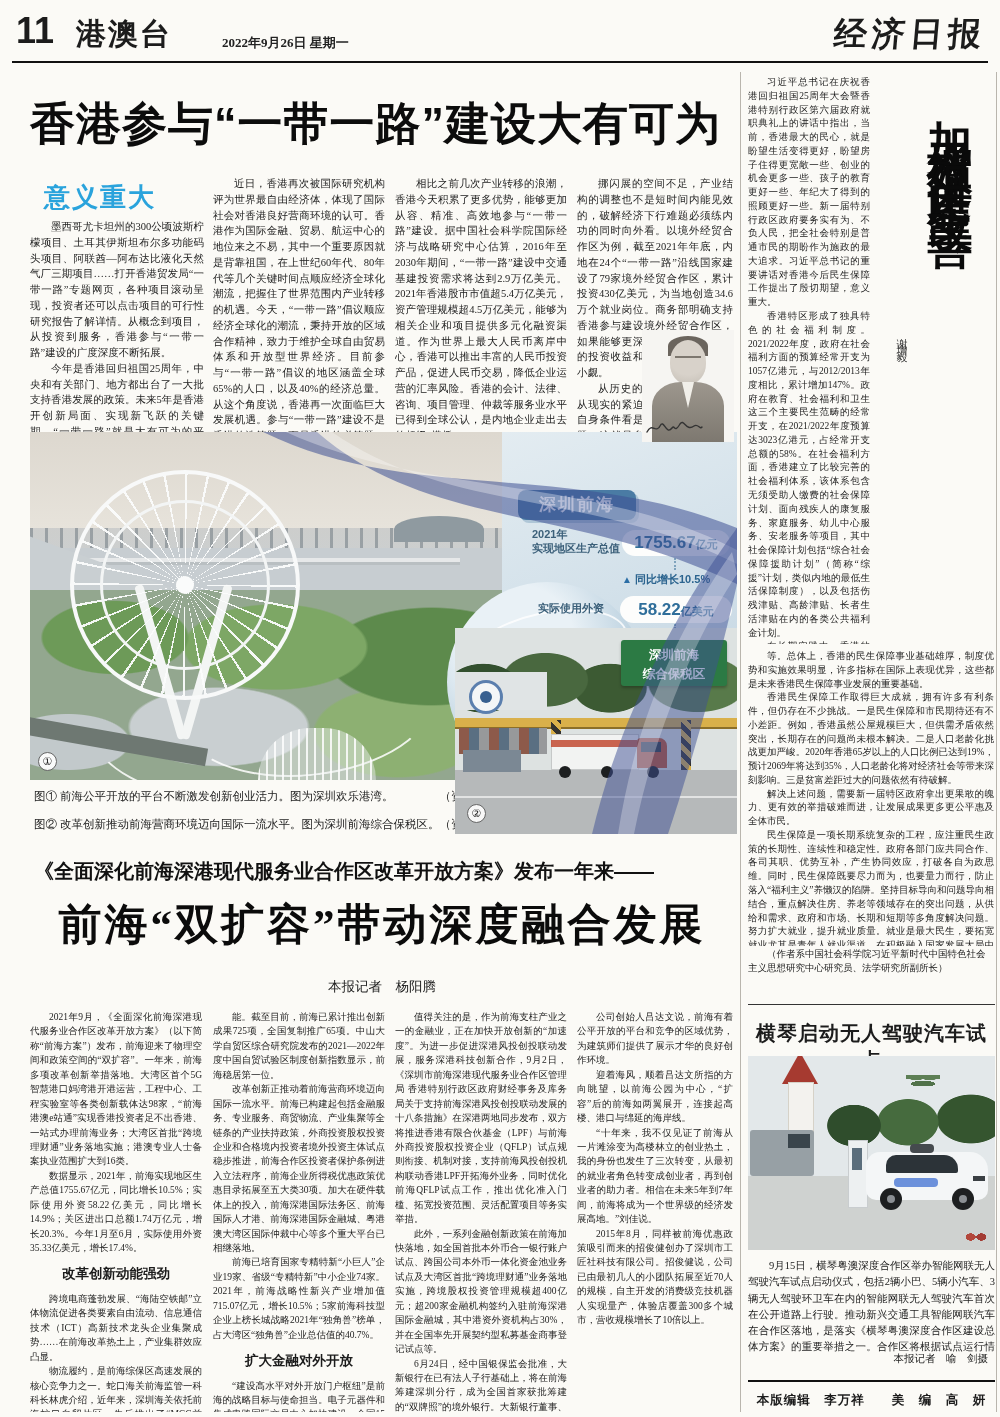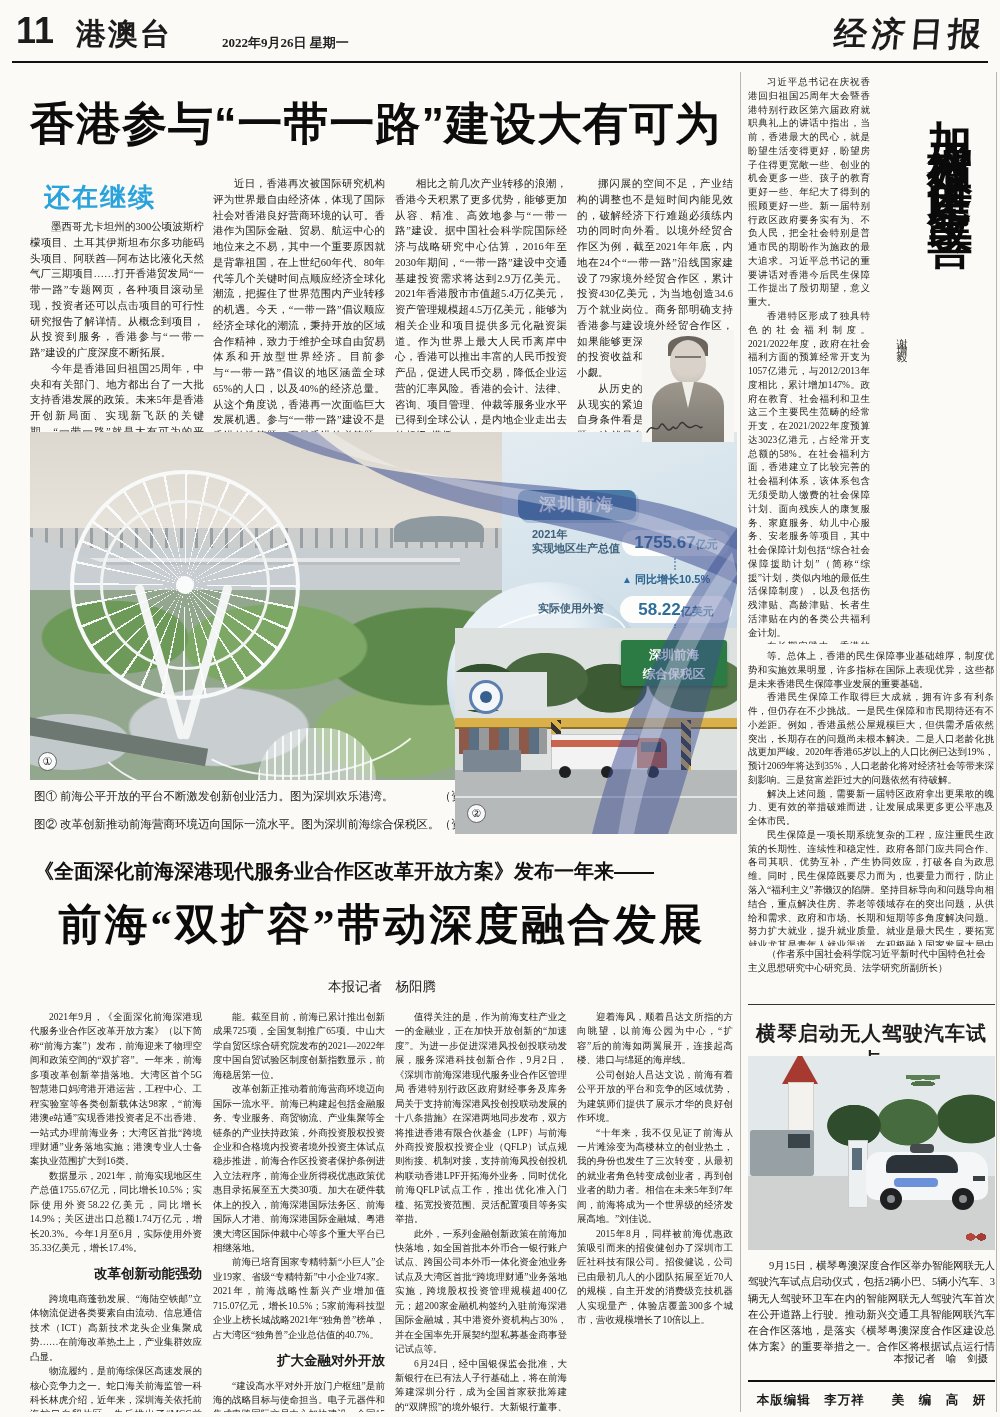--- a/index.html
+++ b/index.html
@@ -17,21 +17,21 @@
 
   .vline{width:1px;background:#b9b5ad;}
 
   
   .lead-headline{left:30px;top:94px;width:692px;text-align:left;
       font-family:"Liberation Sans",sans-serif;font-size:45px;font-weight:900;letter-spacing:1px;color:#0c0c0c;}
   .col-label{left:44px;top:180px;font-family:"Liberation Sans",sans-serif;font-size:26px;font-weight:900;color:#2aa3dc;letter-spacing:2px;}
   .body-col{font-size:10.5px;line-height:1.5;text-align:justify;overflow:hidden;}
   .body-col p{margin:0;text-indent:2em;}
   .body-col .subhead{font-family:"Liberation Sans",sans-serif;font-size:13.5px;font-weight:bold;
-      text-align:right;text-indent:0;margin:9px 0 7px;}
+      text-align:center;text-indent:0;margin:9px 0 7px;}
   .lead-c0{left:30px;top:219px;width:174px;height:213px;}
   .lead-c1{left:213px;top:176px;width:172px;height:256px;}
   .lead-c2{left:395px;top:176px;width:172px;height:256px;}
   .lead-c3{left:577px;top:176px;width:156px;height:256px;}
 
   
   .portrait{left:642px;top:330px;width:92px;height:112px;background:#f6f5f2;z-index:6;}
   .portrait .head{position:absolute;left:28px;top:10px;width:36px;height:44px;border-radius:50% 50% 46% 46%;
       background:radial-gradient(circle at 50% 38%, #d8d2ca 0 55%, #c4beb5 100%);}
   .portrait .hair{position:absolute;left:26px;top:6px;width:40px;height:20px;border-radius:50% 50% 0 0;background:#6b655e;}
@@ -185,21 +185,21 @@
   <div class="abs m-pagenum">11</div>
   <div class="abs m-section">港澳台</div>
   <div class="abs m-date">2022年9月26日 星期一</div>
   <div class="abs m-logo">经济日报</div>
   <div class="abs m-rule"></div>
 
   <div class="abs vline" style="left:740px;top:72px;height:1340px;"></div>
   <div class="abs vline" style="left:996px;top:72px;height:1340px;"></div>
 
   <div class="abs lead-headline">香港参与“一带一路”建设大有可为</div>
-  <div class="abs col-label">还在继续</div>
+  <div class="abs col-label">意义重大</div>
   <div class="abs body-col lead-c0">
       <p class="para">墨西哥尤卡坦州的300公顷波斯柠檬项目、土耳其伊斯坦布尔多功能码头项目、阿联酋—阿布达比液化天然气厂三期项目……打开香港贸发局“一带一路”专题网页，各种项目滚动呈现，投资者还可以点击项目的可行性研究报告了解详情。从概念到项目，从投资到服务，香港参与“一带一路”建设的广度深度不断拓展。</p>
       <p class="para">今年是香港回归祖国25周年，中央和有关部门、地方都出台了一大批支持香港发展的政策。未来5年是香港开创新局面、实现新飞跃的关键期，“一带一路”就是大有可为的平台，现在正是深度参与“一带一路”建设的时机。</p>
     </div>
   <div class="abs body-col lead-c1">
       <p class="para">近日，香港再次被国际研究机构评为世界最自由经济体，体现了国际社会对香港良好营商环境的认可。香港作为国际金融、贸易、航运中心的地位来之不易，其中一个重要原因就是背靠祖国，在上世纪60年代、80年代等几个关键时间点顺应经济全球化潮流，把握住了世界范围内产业转移的机遇。今天，“一带一路”倡议顺应经济全球化的潮流，秉持开放的区域合作精神，致力于维护全球自由贸易体系和开放型世界经济。目前参与“一带一路”倡议的地区涵盖全球65%的人口，以及40%的经济总量。从这个角度说，香港再一次面临巨大发展机遇。参与“一带一路”建设不是香港的选答题，而是香港的必答题。这道题能不能答好答精彩，关系到香港独特优势的延续与提升。香港社会各界尤其是工商界需要认清历史大势，拿出更加积极主动的姿态参与其中。</p>
     </div>
   <div class="abs body-col lead-c2">
       <p class="para">相比之前几次产业转移的浪潮，香港今天积累了更多优势，能够更加从容、精准、高效地参与“一带一路”建设。据中国社会科学院国际经济与战略研究中心估算，2016年至2030年期间，“一带一路”建设中交通基建投资需求将达到2.9万亿美元。2021年香港股市市值超5.4万亿美元，资产管理规模超4.5万亿美元，能够为相关企业和项目提供多元化融资渠道。作为世界上最大人民币离岸中心，香港可以推出丰富的人民币投资产品，促进人民币交易，降低企业运营的汇率风险。香港的会计、法律、咨询、项目管理、仲裁等服务业水平已得到全球公认，是内地企业走出去的超级“搭桥”。</p>
     </div>
@@ -325,22 +325,22 @@
       <p class="para">前海已培育国家专精特新“小巨人”企业19家、省级“专精特新”中小企业74家。2021年，前海战略性新兴产业增加值715.07亿元，增长10.5%；5家前海科技型企业上榜长城战略2021年“独角兽”榜单，占大湾区“独角兽”企业总估值的40.7%。</p>
       <h3 class="subhead" style="margin: 9px 0px 7px;">扩大金融对外开放</h3>
       <p class="para">“建设高水平对外开放门户枢纽”是前海的战略目标与使命担当。电子元器件和集成电路国际交易中心加快建设、全国15家粤港澳联营律师事务所7家落户前海、深圳国际仲裁院新一届仲裁员覆盖114个国家和地区……一年来，前海始终坚持以更高水平开放促进更高质量发展，在深化与港澳服务贸易自由化、扩大金融对外开放、提升法律事务对外开放水平、参与国际合作等多方面发力。</p>
     </div>
   <div class="abs body-col feat-col feat-c2">
       <p class="para">值得关注的是，作为前海支柱产业之一的金融业，正在加快开放创新的“加速度”。为进一步促进深港风投创投联动发展，服务深港科技创新合作，9月2日，《深圳市前海深港现代服务业合作区管理局 香港特别行政区政府财经事务及库务局关于支持前海深港风投创投联动发展的十八条措施》在深港两地同步发布，双方将推进香港有限合伙基金（LPF）与前海外商投资股权投资企业（QFLP）试点规则衔接、机制对接，支持前海风投创投机构联动香港LPF开拓海外业务，同时优化前海QFLP试点工作，推出优化准入门槛、拓宽投资范围、灵活配置项目等务实举措。</p>
       <p class="para">此外，一系列金融创新政策在前海加快落地，如全国首批本外币合一银行账户试点、跨国公司本外币一体化资金池业务试点及大湾区首批“跨境理财通”业务落地实施，跨境股权投资管理规模超400亿元；超200家金融机构签约入驻前海深港国际金融城，其中港资外资机构占30%，并在全国率先开展契约型私募基金商事登记试点等。</p>
       <p class="para">6月24日，经中国银保监会批准，大新银行在已有法人子行基础上，将在前海筹建深圳分行，成为全国首家获批筹建的“双牌照”的境外银行。大新银行董事、总经理王祖兴表示，前海正在高标准打造深港国际金融城，这是大新银行选择将深圳分行落户前海的重要原因。</p>
     </div>
   <div class="abs body-col feat-col feat-c3">
+      <p class="para">公司创始人吕达文说，前海有着公平开放的平台和竞争的区域优势，为建筑师们提供了展示才华的良好创作环境。</p>
       <p class="para">迎着海风，顺着吕达文所指的方向眺望，以前海公园为中心，“扩容”后的前海如两翼展开，连接起高楼、港口与绵延的海岸线。</p>
-      <p class="para">公司创始人吕达文说，前海有着公平开放的平台和竞争的区域优势，为建筑师们提供了展示才华的良好创作环境。</p>
       <p class="para">“十年来，我不仅见证了前海从一片滩涂变为高楼林立的创业热土，我的身份也发生了三次转变，从最初的就业者角色转变成创业者，再到创业者的助力者。相信在未来5年到7年间，前海将成为一个世界级的经济发展高地。”刘佳说。</p>
       <p class="para">2015年8月，同样被前海优惠政策吸引而来的招俊健创办了深圳市工匠社科技有限公司。招俊健说，公司已由最初几人的小团队拓展至近70人的规模，自主开发的消费级竞技机器人实现量产，体验店覆盖300多个城市，营收规模增长了10倍以上。</p>
     </div>
 
   <div class="abs body-col sb-narrow">
       <p class="para">习近平总书记在庆祝香港回归祖国25周年大会暨香港特别行政区第六届政府就职典礼上的讲话中指出，当前，香港最大的民心，就是盼望生活变得更好，盼望房子住得更宽敞一些、创业的机会更多一些、孩子的教育更好一些、年纪大了得到的照顾更好一些。新一届特别行政区政府要务实有为、不负人民，把全社会特别是普通市民的期盼作为施政的最大追求。习近平总书记的重要讲话对香港今后民生保障工作提出了殷切期望，意义重大。</p>
       <p class="para">香港特区形成了独具特色的社会福利制度。2021/2022年度，政府在社会福利方面的预算经常开支为1057亿港元，与2012/2013年度相比，累计增加147%。政府在教育、社会福利和卫生这三个主要民生范畴的经常开支，在2021/2022年度预算达3023亿港元，占经常开支总额的58%。在社会福利方面，香港建立了比较完善的社会福利体系，该体系包含无须受助人缴费的社会保障计划、面向残疾人的康复服务、家庭服务、幼儿中心服务、安老服务等项目，其中社会保障计划包括“综合社会保障援助计划”（简称“综援”计划，类似内地的最低生活保障制度），以及包括伤残津贴、高龄津贴、长者生活津贴在内的各类公共福利金计划。</p>
       <p class="para">在长期实践中，香港的民生事业形成了独特优势，政府和市场作用相辅相成，充分发挥了政府、社会和市场各方力量。例如，在公屋建设和管理上，政府的管理和财政投入与非政府机关的房委会居中协调、地产开发商对公屋的自行管理相结合；在医疗卫生系统中注重发挥公立系统和私立系统的作用；在“强积金”制度上要求雇主和雇员共同缴费；等</p>
     </div>
   <div class="abs sb-author">谢增毅</div>

